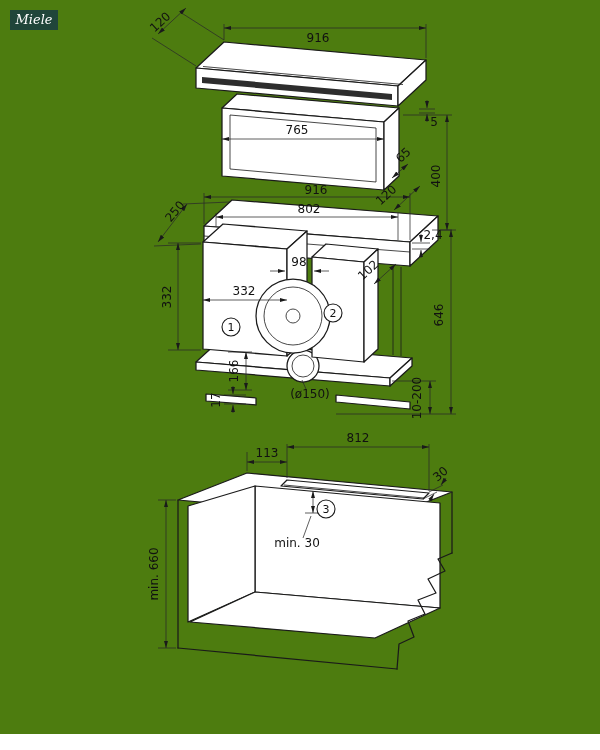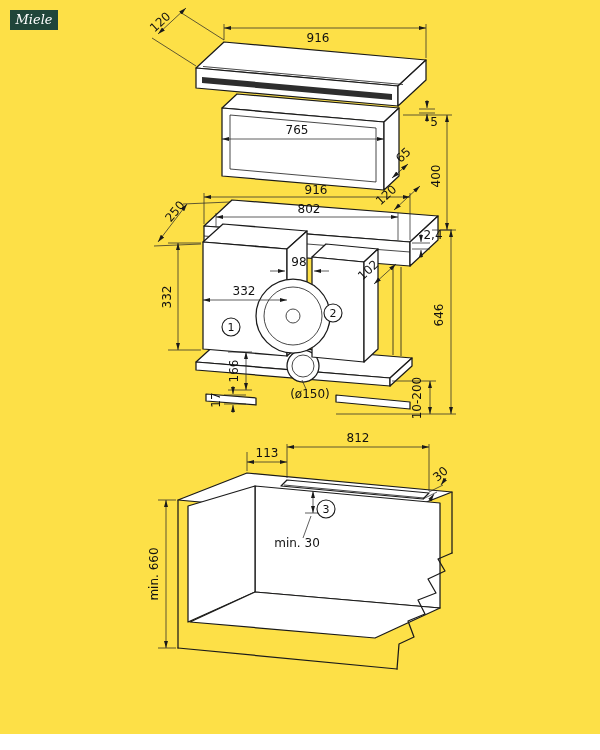--- a/index.html
+++ b/index.html
@@ -1,16 +1,16 @@
 <!DOCTYPE html>
 <html><head>
 <meta charset="utf-8">
 <style>
   html,body{margin:0;padding:0;background:#ffffff}
-  .stage{position:relative;width:600px;height:734px;background:#fde047;overflow:hidden}
+  .stage{position:relative;width:600px;height:734px;background:#4d7c0f;overflow:hidden}
   svg{display:block}
   .o{fill:#ffffff;stroke:#1a1a1a;stroke-width:1.25;stroke-linejoin:round;stroke-linecap:round}
   .ol{fill:none;stroke:#1a1a1a;stroke-width:1.25;stroke-linejoin:round;stroke-linecap:round}
   .o2{fill:none;stroke:#1a1a1a;stroke-width:.8}
   .d{fill:none;stroke:#2a2a2a;stroke-width:.75}
   .t{font:12px "DejaVu Sans","Liberation Sans",sans-serif;fill:#111;}
   .tc{font:11px "DejaVu Sans","Liberation Sans",sans-serif;fill:#111;}
   .logo-text{font:italic 13px "DejaVu Serif","Liberation Serif",serif}
   .co{fill:#ffffff;stroke:#1a1a1a;stroke-width:1.1}
 </style>

